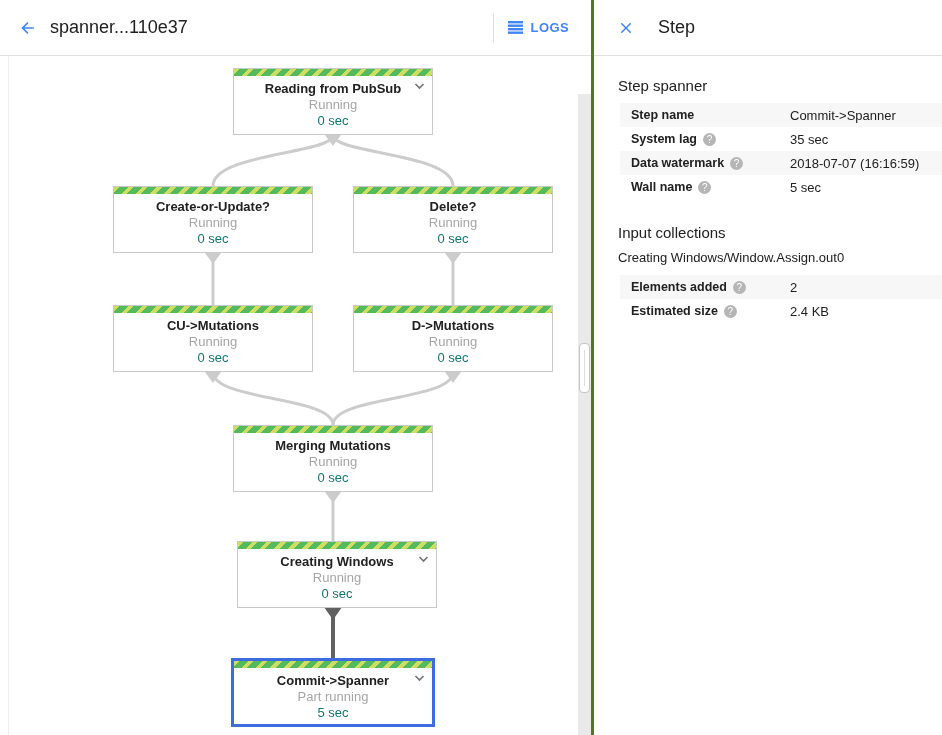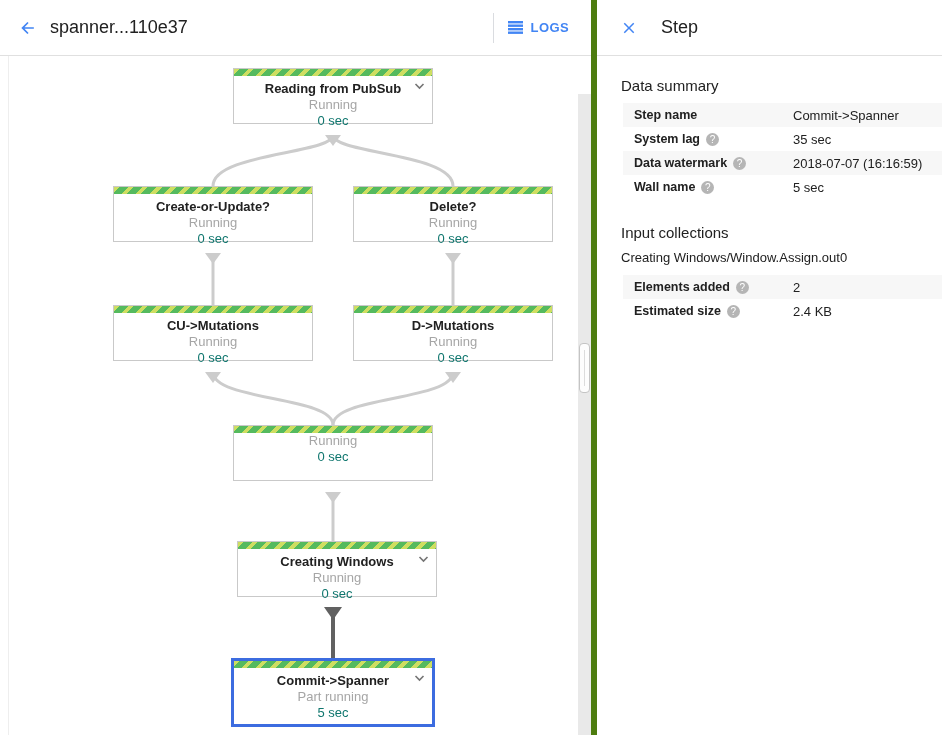--- a/index.html
+++ b/index.html
@@ -12,35 +12,35 @@
   .job-title { margin-left:6px; font-size:18px; color:#212121; }
   .topbar-spacer { flex:1; }
   .topbar-divider { width:1px; height:30px; background:#dadce0; margin-right:14px; }
   .logs-btn { display:flex; align-items:center; gap:8px; border:none; background:transparent; color:#4285f4; font-weight:bold; font-size:13px; letter-spacing:.4px; margin-right:22px; cursor:pointer; font-family:"Liberation Sans", sans-serif; }
 
   
   .graph-panel { position:absolute; left:0; top:56px; width:578px; height:679px; background:#fff; overflow:hidden; }
   .canvas-edge { position:absolute; left:8px; top:0; width:1px; height:679px; background:#eeeeee; }
   .edges { position:absolute; left:0; top:0; }
 
-  .node { position:absolute; width:200px; height:56px; background:#fff; border:1px solid #c9c9c9; text-align:center; cursor:pointer; }
+  .node { position:absolute; width:200px; height:67px; background:#fff; border:1px solid #c9c9c9; text-align:center; cursor:pointer; }
   .stripe { height:7px; width:100%; background:repeating-linear-gradient(135deg, #cede61 0px, #cede61 4px, #55ba5e 4px, #55ba5e 10px); }
   .node-title { margin-top:4px; font-size:13px; font-weight:bold; color:#212121; line-height:17px; }
   .node-status { font-size:13px; color:#a6a6a6; line-height:16px; }
   .node-time { font-size:13px; color:#0f766e; line-height:16px; }
   .chev { position:absolute; right:7px; top:14px; }
   .node.selected { border:3px solid #3c6ce0; width:204px; height:69px; }
 
   
   .splitter-track { position:absolute; left:578px; top:94px; width:13px; height:641px; background:#e9e9e9; }
   .splitter-handle { position:absolute; left:579px; top:343px; width:11px; height:50px; background:#fdfdfd; border:1px solid #c4c4c4; border-radius:4px; cursor:row-resize; }
   .splitter-handle::after { content:""; position:absolute; left:4px; top:6px; width:1px; height:36px; background:#dcdcdc; }
 
   
-  .step-panel { position:absolute; left:591px; top:0; width:351px; height:735px; background:#fff; border-left:6px solid #4d7c0f; }
+  .step-panel { position:absolute; left:591px; top:0; width:351px; height:735px; background:#fff; border-left:3px solid #4d7c0f; }
   .step-header { height:56px; border-bottom:1px solid #e0e0e0; display:flex; align-items:center; }
   .close-btn { margin-left:18px; width:28px; height:28px; border:none; background:transparent; display:flex; align-items:center; justify-content:center; cursor:pointer; }
   .step-title { margin-left:18px; font-size:18px; color:#212121; }
   .panel-body { padding:21px 0 0 24px; }
   .section-heading { font-size:15px; color:#212121; margin-bottom:9px; }
   .kv-table { margin-left:2px; margin-right:0; }
   .kv-row { display:flex; align-items:center; height:24px; padding-left:11px; width:325px; }
   .kv-row.alt { background:#f7f7f7; }
   .kv-label { flex:0 0 159px; font-size:12.5px; font-weight:bold; color:#212121; display:flex; align-items:center; gap:6px; }
   .kv-value { font-size:13px; color:#212121; white-space:nowrap; }
@@ -127,20 +127,21 @@
 
     <div class="node" style="left:353px; top:249px;">
       <div class="stripe"></div>
       <div class="node-title">D-&gt;Mutations</div>
       <div class="node-status">Running</div>
       <div class="node-time">0 sec</div>
     </div>
 
     <div class="node" style="left:233px; top:369px;">
       <div class="stripe"></div>
+      <div class="node-title">Merging Mutations</div>
       <div class="node-status">Running</div>
       <div class="node-time">0 sec</div>
     </div>
 
     <div class="node" style="left:237px; top:485px;">
       <div class="stripe"></div>
       <div class="node-title">Creating Windows</div>
       <div class="node-status">Running</div>
       <div class="node-time">0 sec</div>
       <svg class="chev" width="11" height="7" viewBox="0 0 11 7">
@@ -166,21 +167,21 @@
     <div class="step-header">
       <button class="close-btn">
         <svg width="18" height="18" viewBox="0 0 24 24">
             <path fill="#4285f4" d="M19 6.41 17.59 5 12 10.59 6.41 5 5 6.41 10.59 12 5 17.59 6.41 19 12 13.41 17.59 19 19 17.59 13.41 12z"></path>
           </svg>
       </button>
       <span class="step-title">Step</span>
     </div>
 
     <div class="panel-body">
-      <div class="section-heading">Data summary</div>
+      <div class="section-heading">Step spanner</div>
 
       <div class="kv-table">
         <div class="kv-row alt">
           <span class="kv-label">
               <span>Step name</span>
             </span>
           <span class="kv-value">Commit-&gt;Spanner</span>
         </div>
         <div class="kv-row">
           <span class="kv-label">

